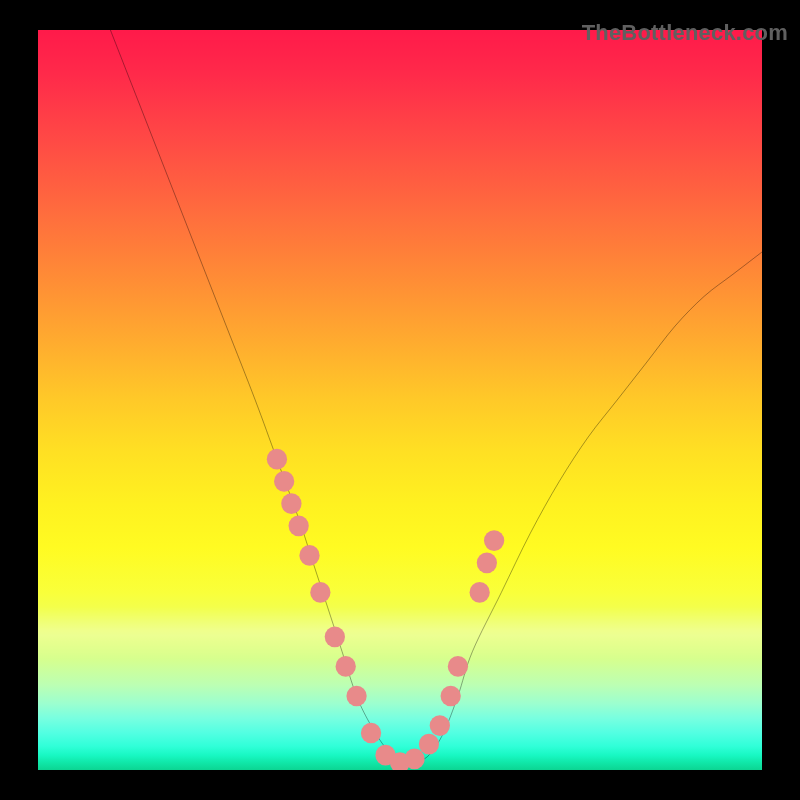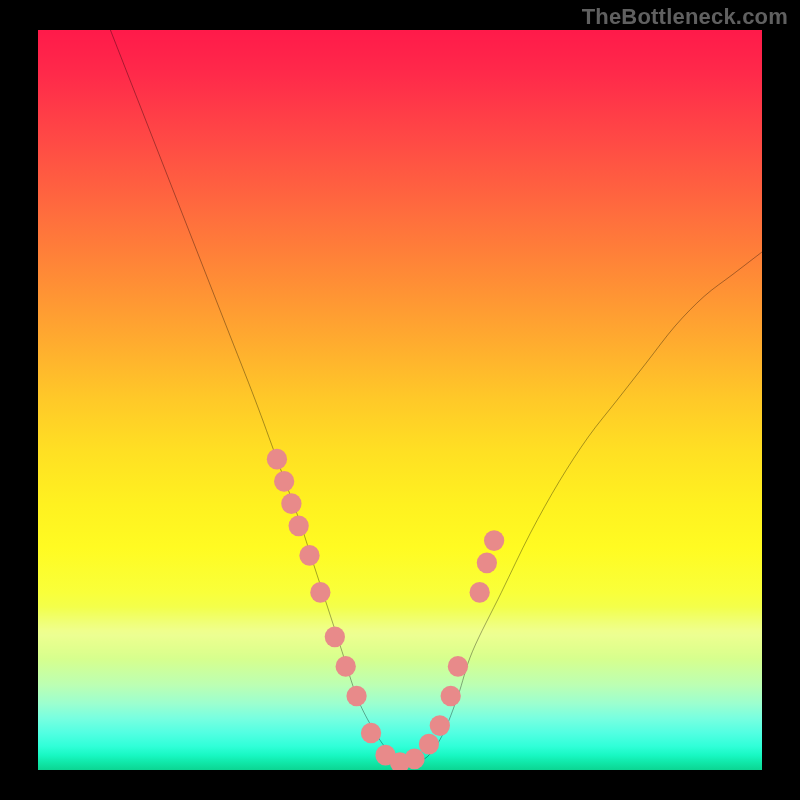--- a/index.html
+++ b/index.html
@@ -12,21 +12,21 @@
     font-family: Arial, Helvetica, sans-serif;
   }
   .stage {
     position: relative;
     width: 800px;
     height: 800px;
     background: #000;
   }
   .watermark {
     position: absolute;
-    top: 4px;
+    top: 20px;
     right: 12px;
     font-size: 22px;
     font-weight: 600;
     color: #606060;
     letter-spacing: 0.2px;
     z-index: 10;
   }
   .plot-area {
     position: absolute;
     left: 38px;

